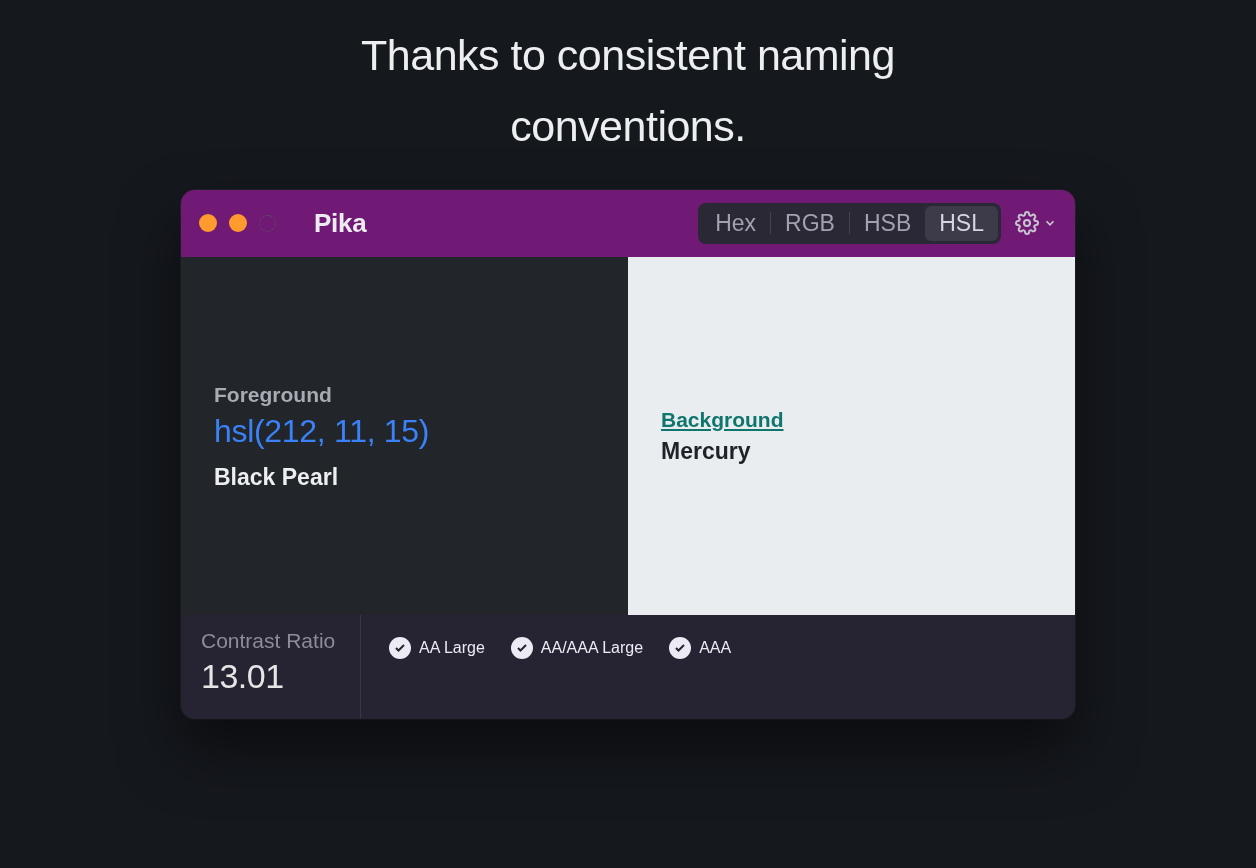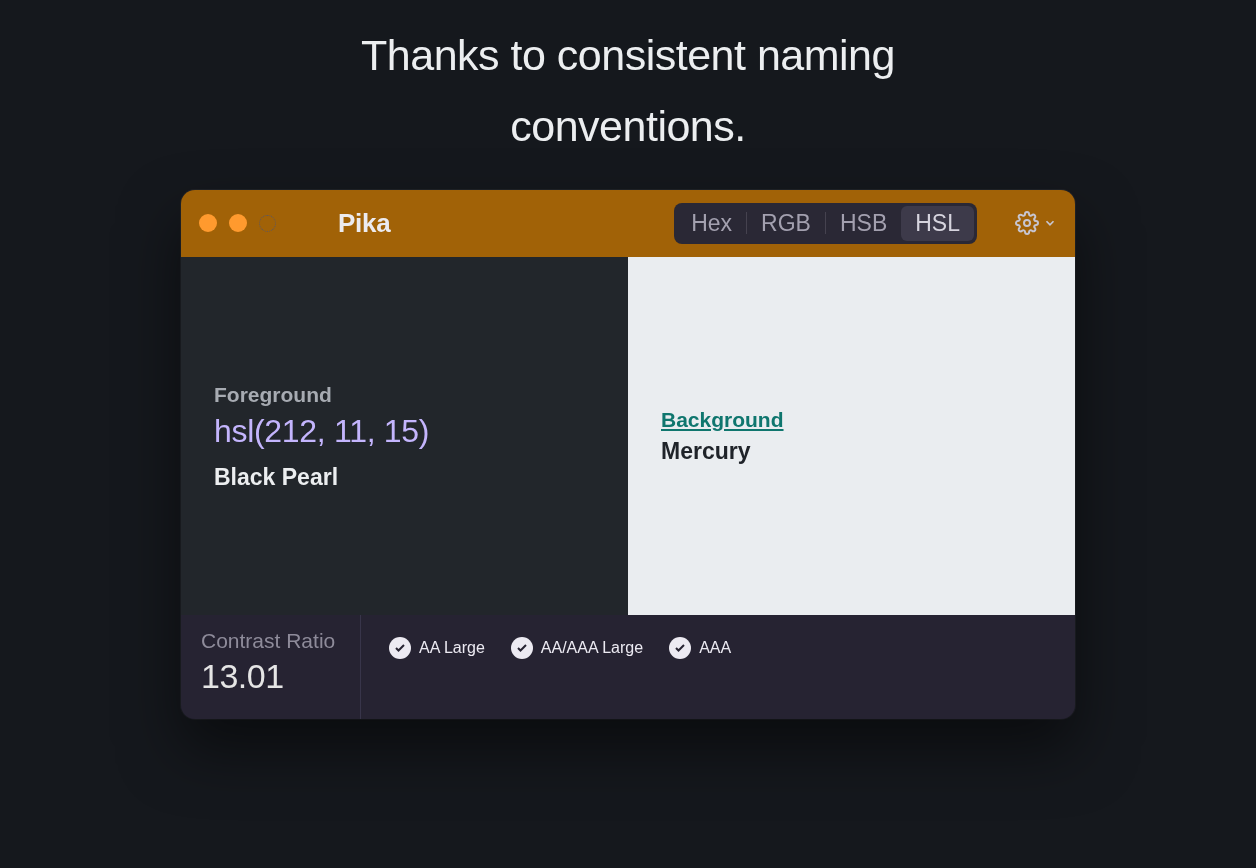--- a/index.html
+++ b/index.html
@@ -36,22 +36,21 @@
       border-radius: 14px;
       box-shadow: 0 30px 60px rgba(0,0,0,0.5), 0 0 0 1px rgba(255,255,255,0.05);
       overflow: hidden;
     }
     
     .titlebar {
       height: 67px;
       display: flex;
       align-items: center;
       padding: 0 18px;
-      background: #a16207;
-      gap: 24px;
+      background: #701a75;
     }
     
     .traffic-lights {
       display: flex;
       gap: 12px;
       align-items: center;
     }
     
     .traffic-light {
       width: 18px;
@@ -137,21 +136,21 @@
       display: flex;
       flex-direction: column;
       justify-content: center;
       padding: 20px 33px 18px;
     }
     
     .swatch.foreground {
       background: #22262b;
     }
     .swatch.foreground .swatch-label { color: #a7abb2; }
-    .swatch.foreground .swatch-value { color: #c4b5fd; }
+    .swatch.foreground .swatch-value { color: #3b82f6; }
     .swatch.foreground .swatch-name { color: #eceef0; }
     
     .swatch.background {
       background: #eaedf0;
     }
     .swatch.background .swatch-label { color: #0f766e; text-decoration: underline; }
     .swatch.background .swatch-value { color: #1f2329; }
     .swatch.background .swatch-name { color: #1f2329; }
     
     .swatch-label {

